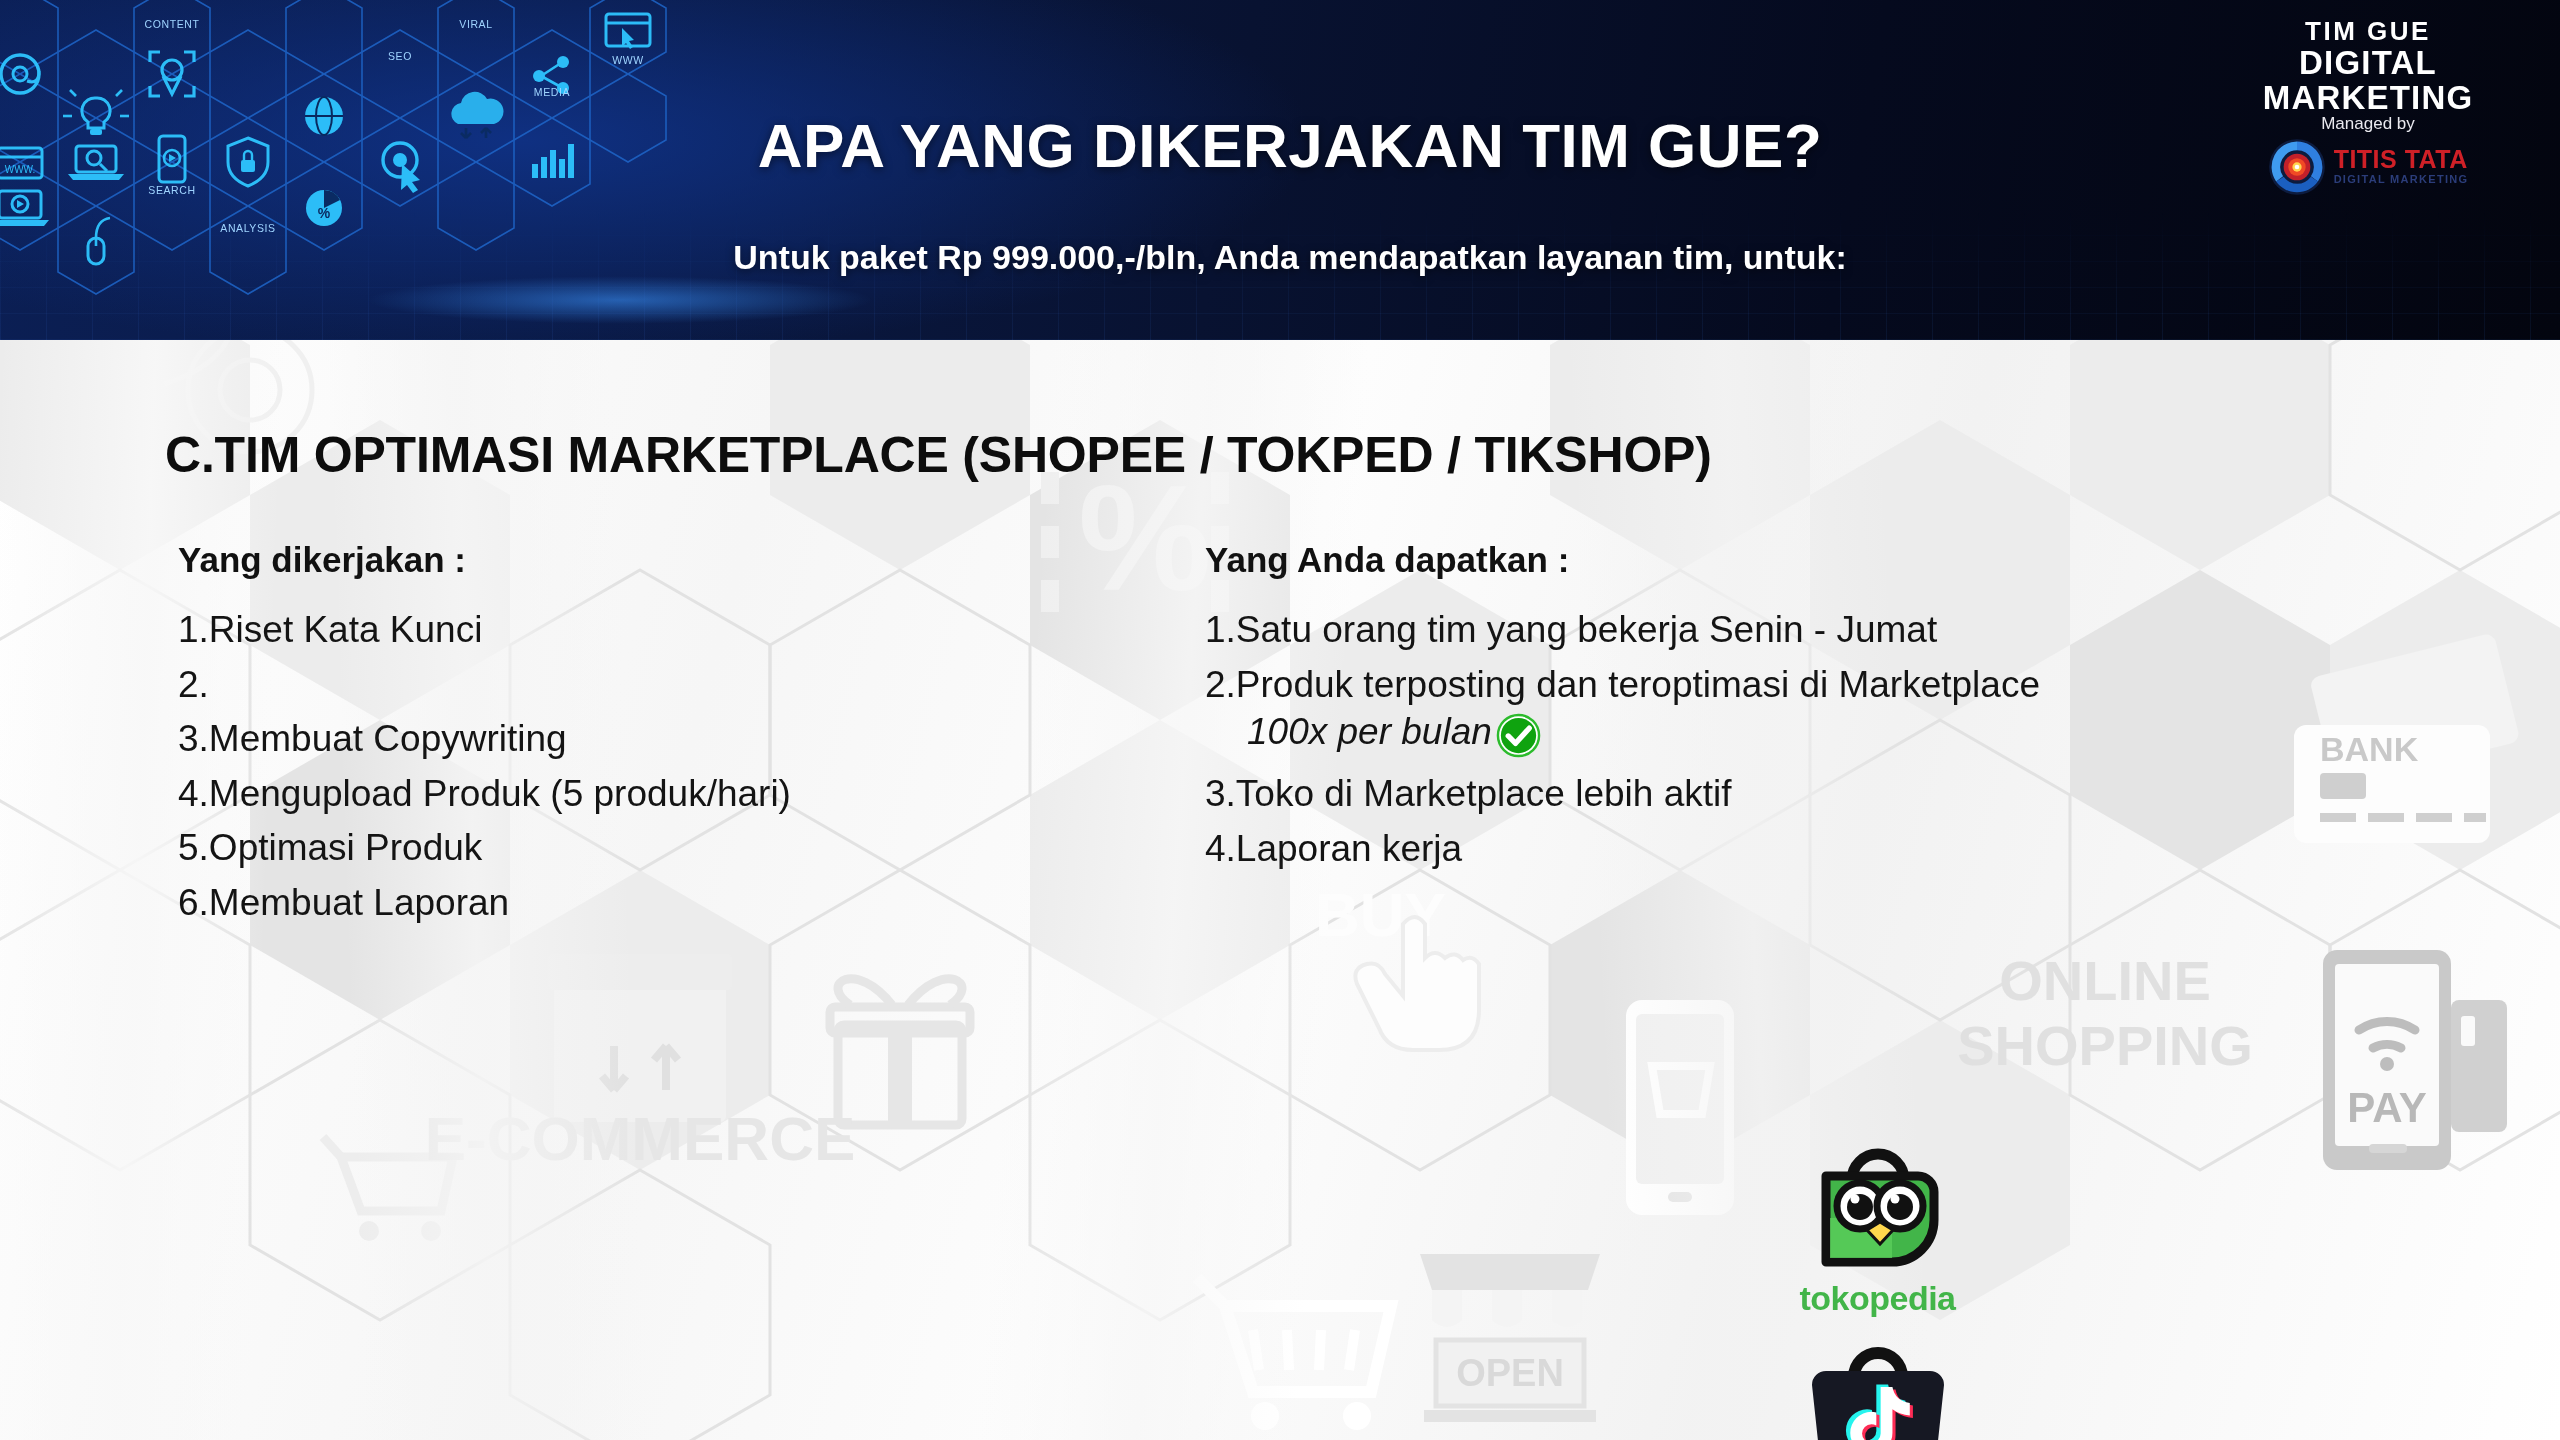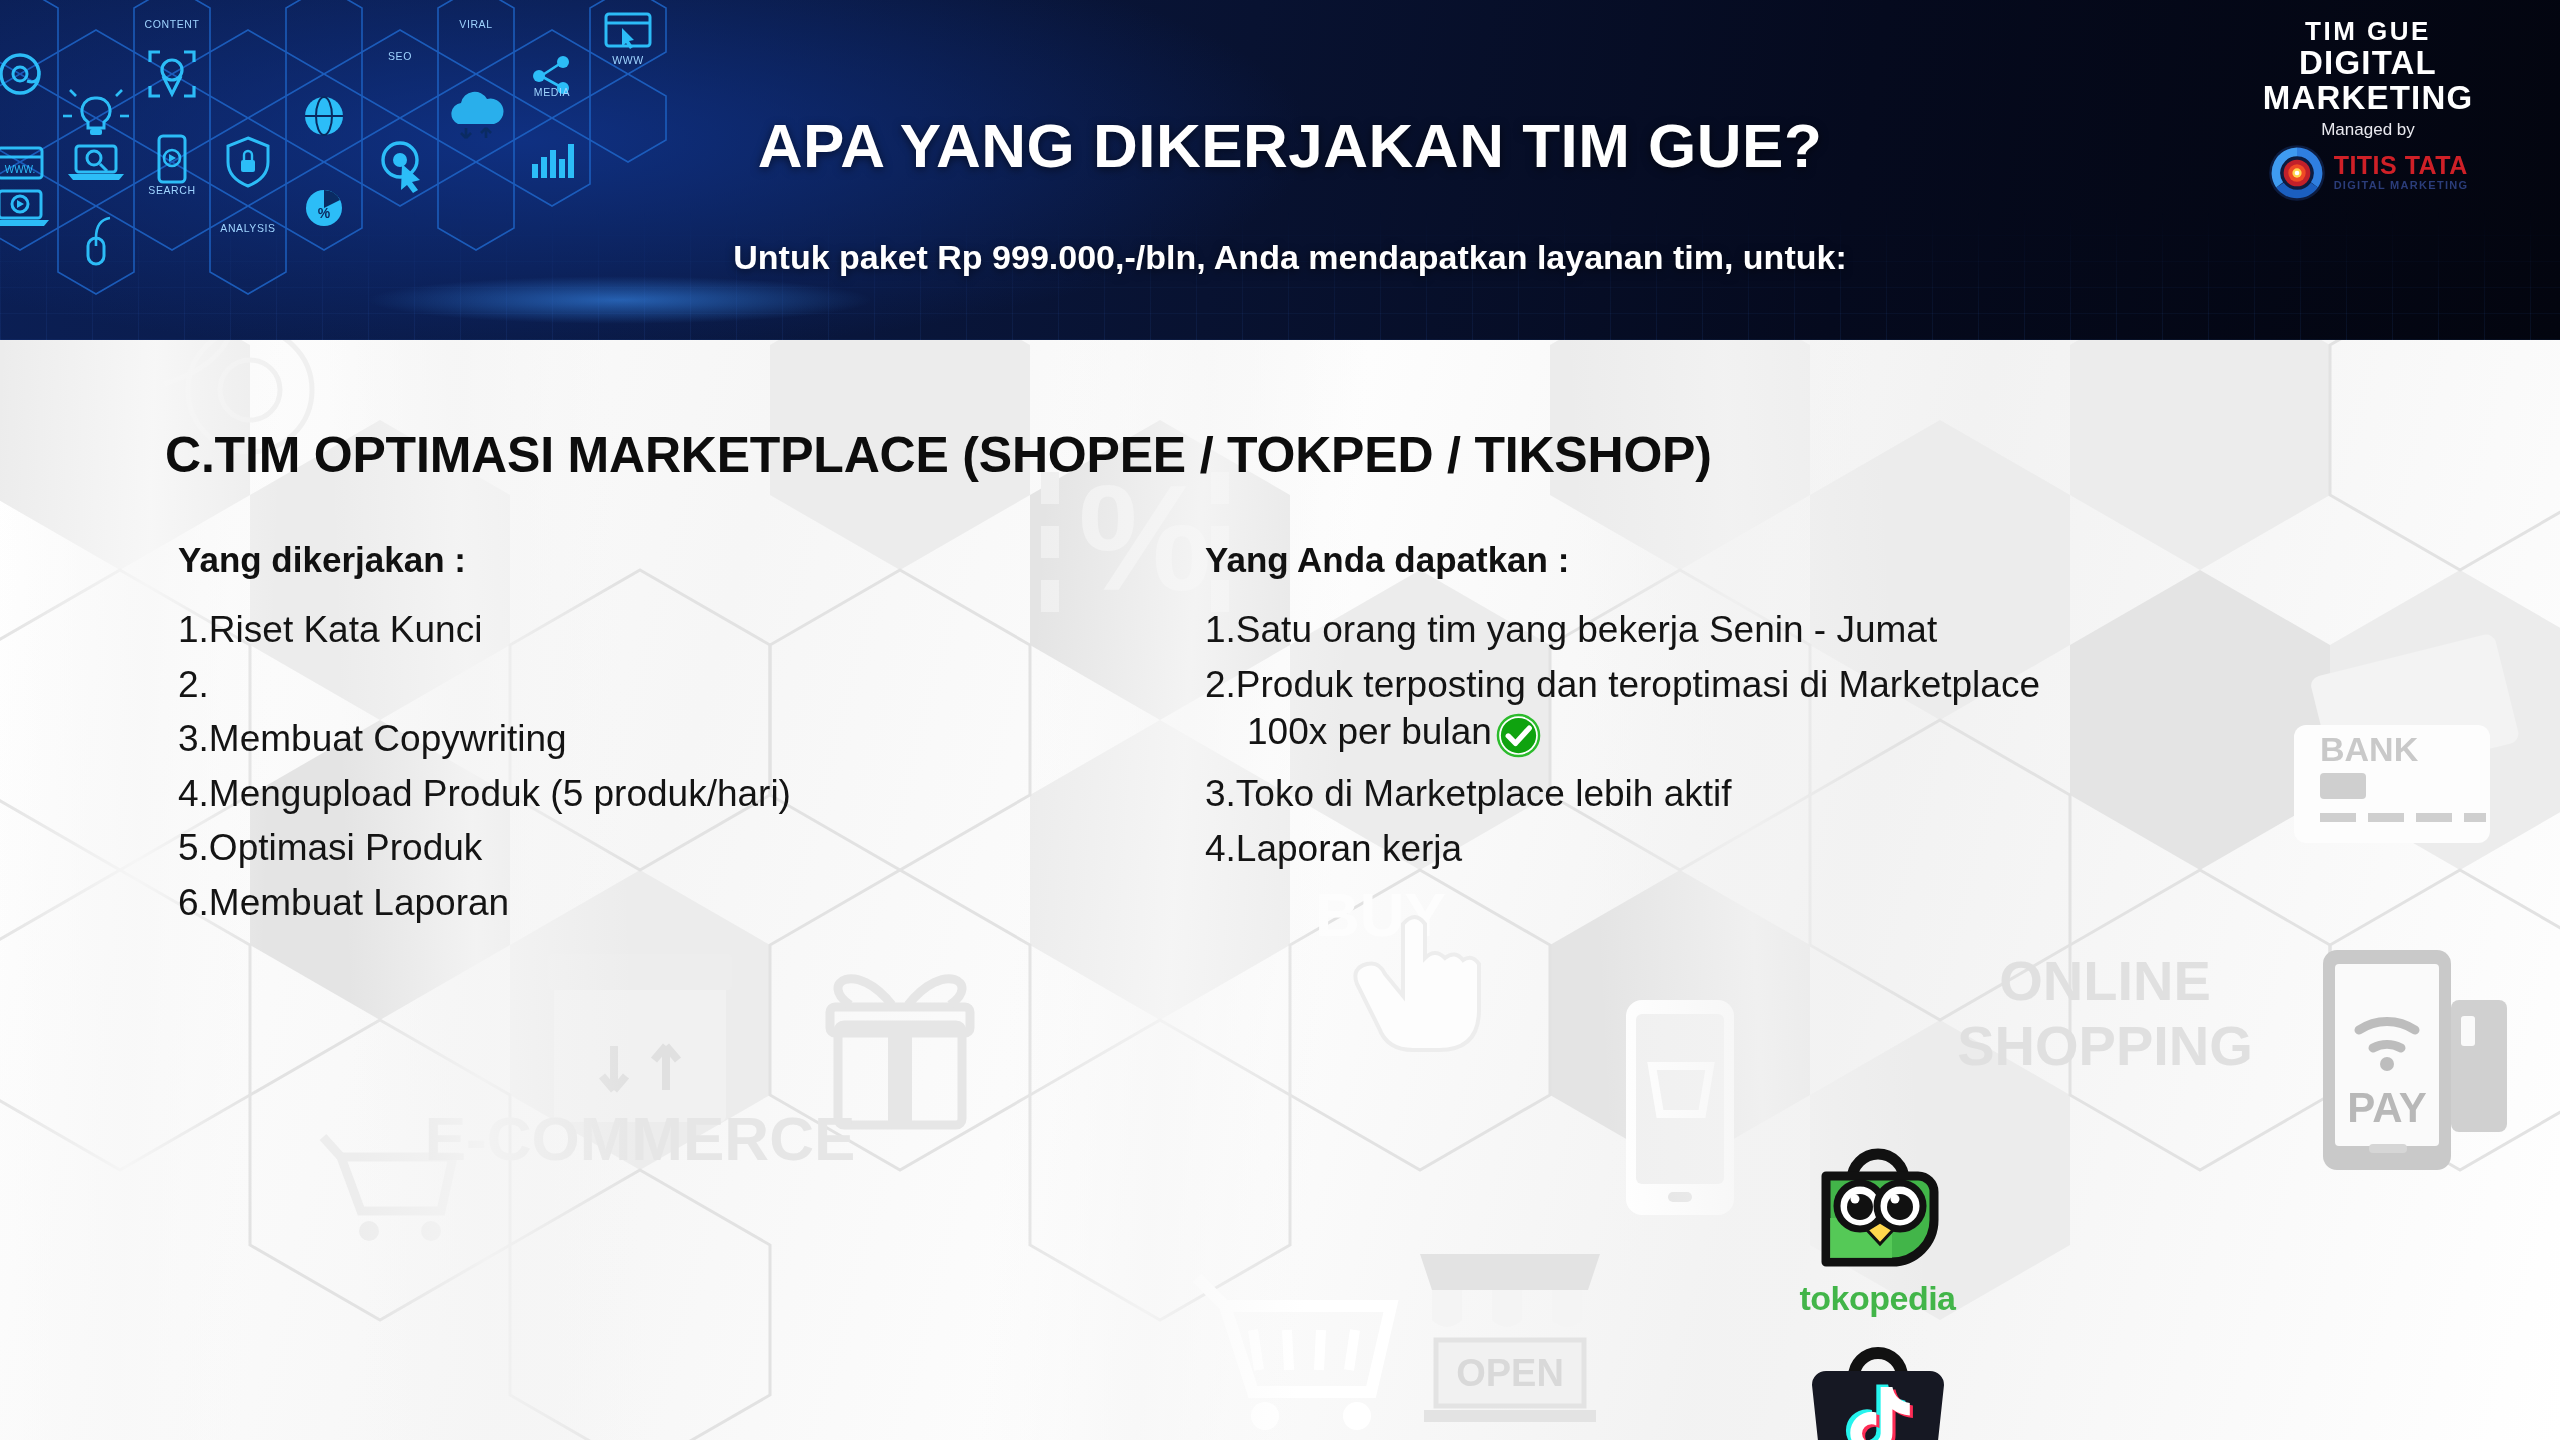--- a/index.html
+++ b/index.html
@@ -77,21 +77,21 @@
   .brand-l1 {
     color: #ffffff; font-size: 26px; font-weight: bold;
     letter-spacing: 2.5px; line-height: 1.0; font-stretch: condensed;
   }
   .brand-l2 {
     color: #ffffff; font-size: 33px; font-weight: bold;
     letter-spacing: 1.2px; line-height: 1.05; margin-top: 2px;
   }
   .brand-managed {
     color: #e9e9ef; font-size: 17px; font-weight: normal;
-    margin-top: 6px; line-height: 1;
+    line-height: 1;
   }
   .brand-titis {
     display: flex; align-items: center; justify-content: center;
     gap: 8px; margin-top: 6px;
   }
   .titis-mark { width: 58px; height: 58px; flex: 0 0 58px; }
   .titis-words { text-align: left; }
   .titis-main {
     color: #cf2027; font-size: 25px; font-weight: bold; letter-spacing: 0.5px; line-height: 1;
   }
@@ -117,21 +117,21 @@
   ol.items { list-style: none; }
   ol.items li {
     display: flex; align-items: flex-start;
     font-size: 37px; color: #141414; line-height: 1.07;
     margin-bottom: 15px; white-space: nowrap;
   }
   ol.items li .num { flex: 0 0 auto; }
   ol.items li .txt { flex: 0 0 auto; }
   .sub-line {
     font-size: 37px; color: #141414; line-height: 1.07;
-    margin: -7px 0 21px 42px; display: flex; align-items: center; white-space: nowrap;
+    margin: -7px 0 21px 42px; display: flex; align-items: center; white-space: nowrap; font-style: italic;
   }
   .check-badge {
     width: 47px; height: 47px; margin-left: 3px; flex: 0 0 47px;
   }
 
   
   .logos {
     position: absolute; left: 1790px; top: 1145px;
     display: flex; align-items: flex-start; gap: 22px; flex-direction: column;
   }

